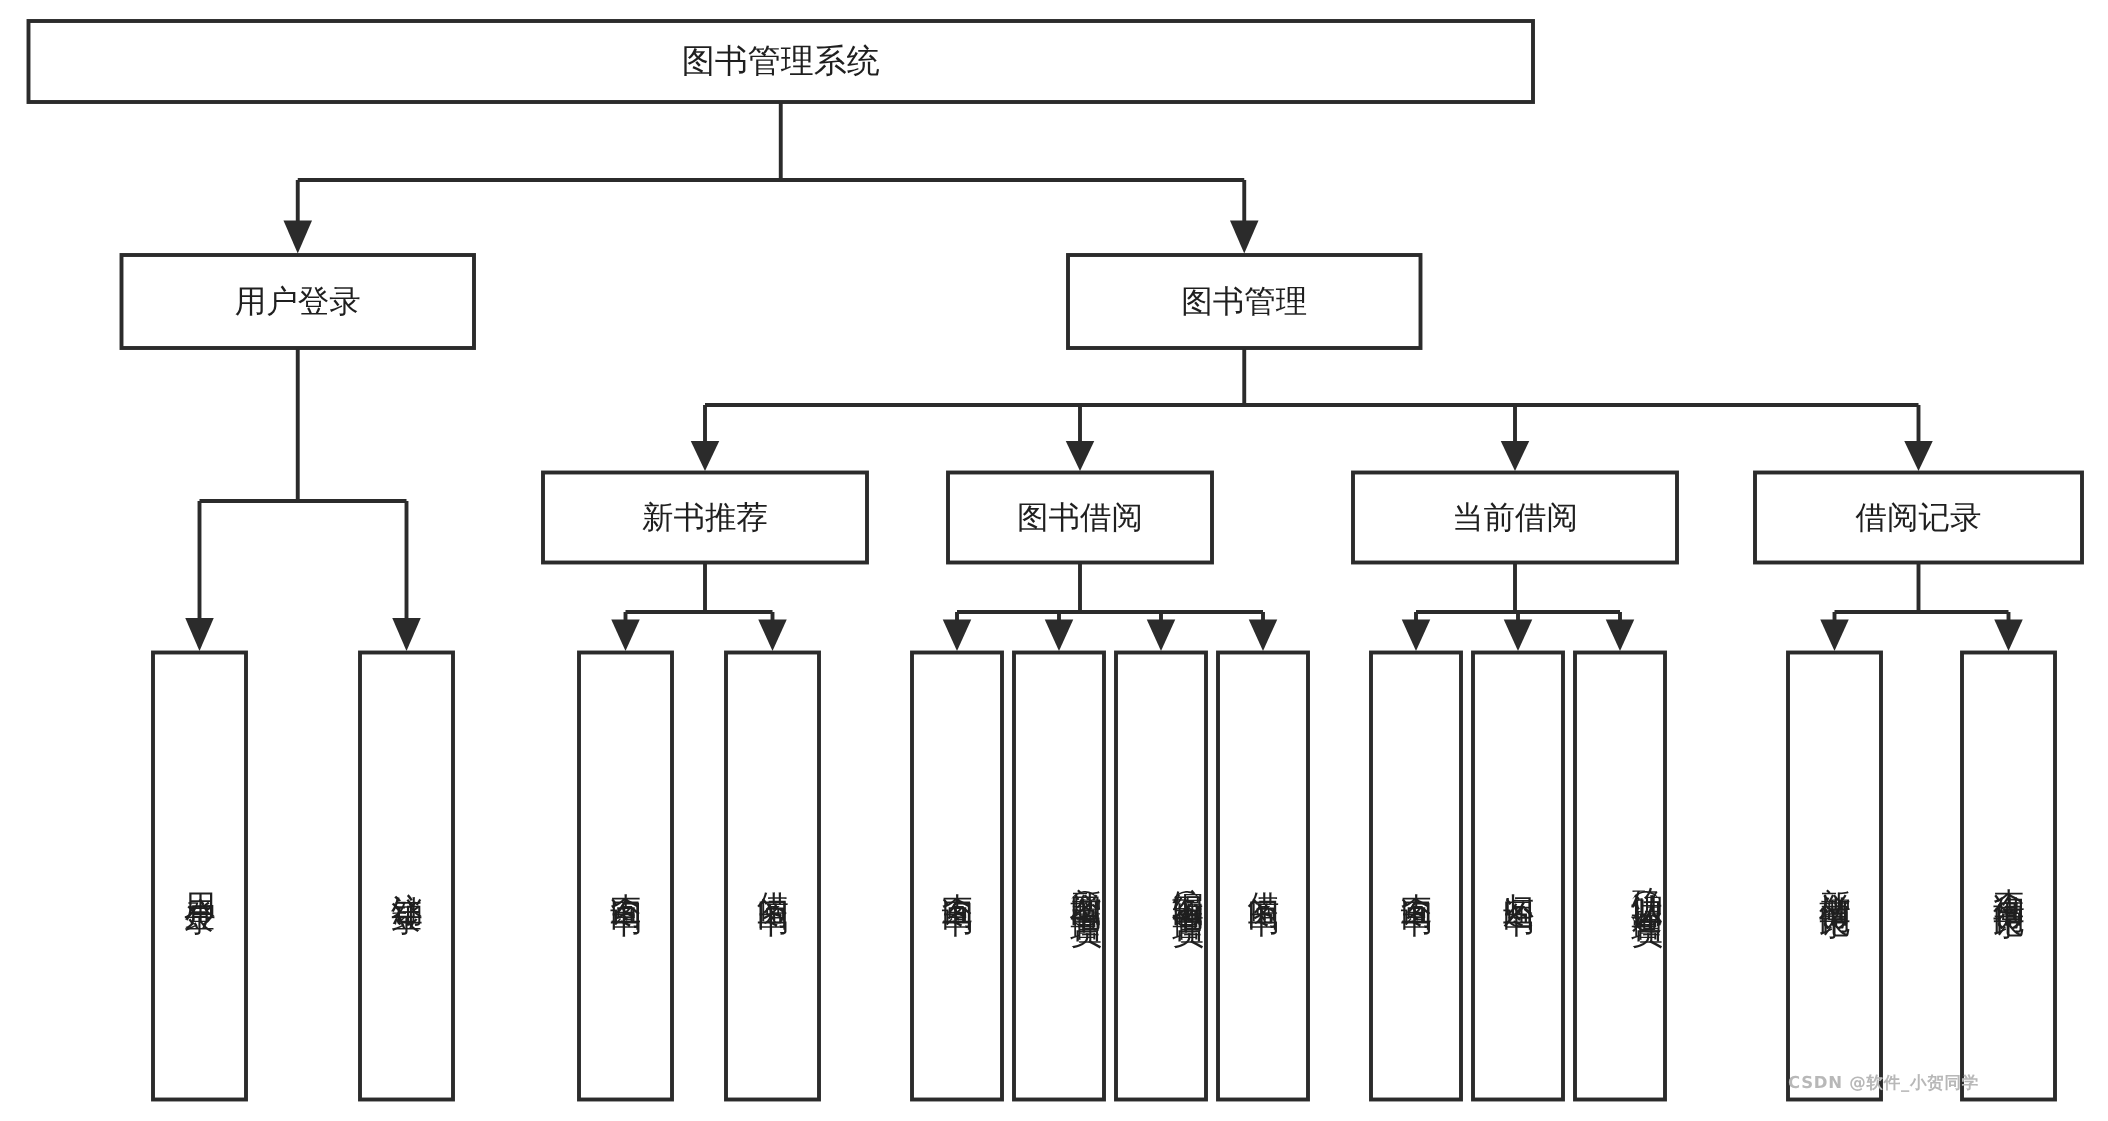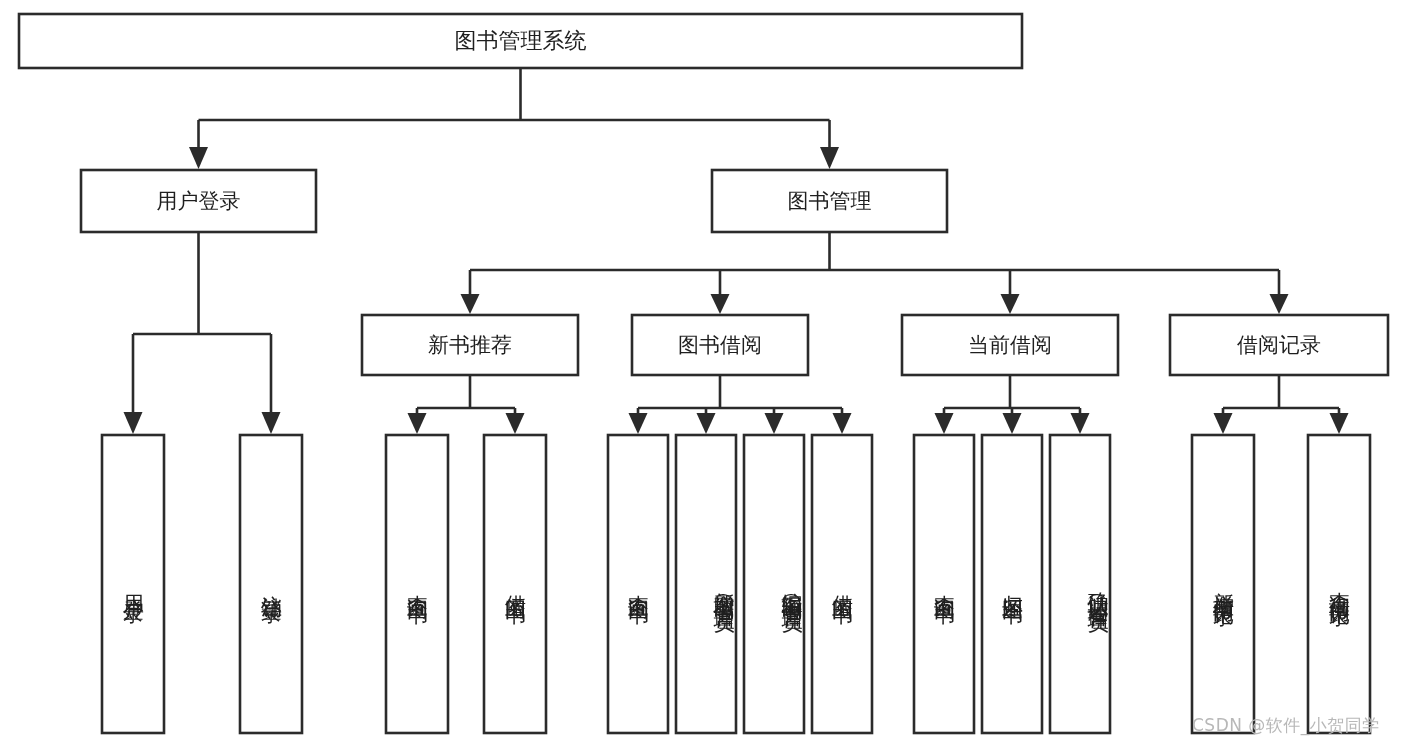--- a/index.html
+++ b/index.html
@@ -62,24 +62,25 @@
     color: #1f1f1f;
     white-space: nowrap;
     display: flex;
     align-items: center;
     justify-content: center;
     pointer-events: none;
   }
   .watermark {
     position: absolute;
     font-family: "DejaVu Sans", "Liberation Sans", sans-serif;
-    font-size: 17px;
+    font-size: 11px;
     color: #b8b8b8;
     white-space: nowrap;
     letter-spacing: 0.5px;
+    font-weight: bold;
   }
 </style>
 </head>
 <body>
 
 <div id="diagram-root">
 
   <svg class="diagram-canvas" viewBox="0 0 1405 747">
 
     <g>

